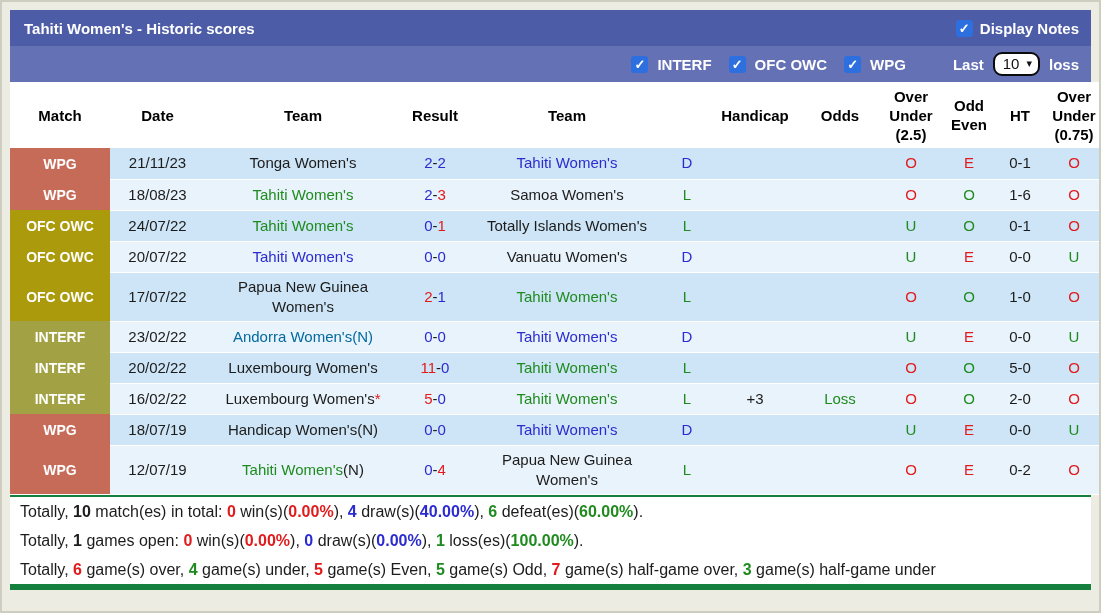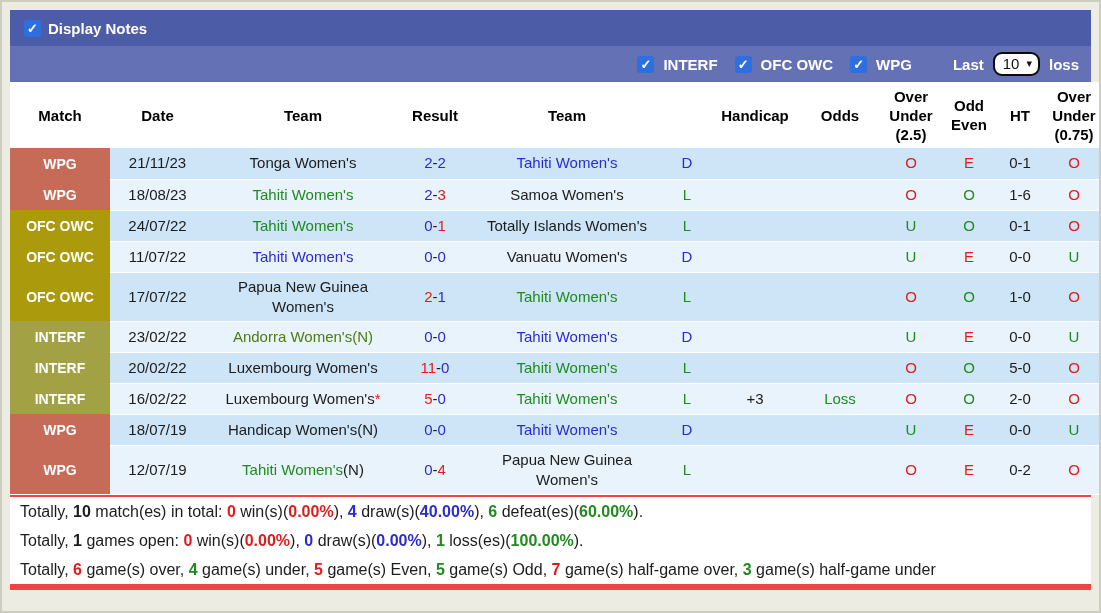--- a/index.html
+++ b/index.html
@@ -40,21 +40,21 @@
     display: inline-flex;
     align-items: center;
     justify-content: center;
     color: #fff;
     font-size: 13px;
     font-weight: bold;
     cursor: pointer;
     flex: 0 0 auto;
   }
   .filter-label { margin-right: 8px; }
-  .last-label { margin-left: 24px; }
+  .last-label { margin-left: 30px; }
   .select {
     background: #fff;
     border: 2px solid #0a0a0a;
     border-radius: 9px;
     color: #111;
     font-weight: normal;
     font-size: 15px;
     padding: 1px 6px 2px 8px;
     display: inline-flex;
     align-items: center;
@@ -86,34 +86,35 @@
   }
   tbody tr { height: 31px; }
   td.badge {
     color: #fff;
     font-weight: bold;
     font-size: 14px;
     border-bottom: none;
   }
   .row-odd td:not(.badge) { background: #cde5f6; }
   .row-even td:not(.badge) { background: #e9f3fb; }
-  .footer { background: #ef4444; padding: 2px 0 6px 0; }
+  .footer { background: #15803d; padding: 2px 0 6px 0; }
   .footer-line {
     font-size: 16px;
     color: #1c1c1c;
     line-height: 29px;
     padding-left: 10px;
     background: #fff;
   }
   .b { font-weight: bold; }
 </style>
 </head>
 <body>
 
 <div class="title-bar">
+  <span class="title">Tahiti Women's - Historic scores</span>
   <span class="right-group">
     <span class="cb">
       <span>✓</span>
     </span>
     <span>Display Notes</span>
   </span>
 </div>
 
 <div class="filter-bar">
   <span id="filters" style="display:flex;align-items:center;gap:9px;">
@@ -208,21 +209,21 @@
           <td style="color: rgb(31, 139, 31);">L</td>
           <td></td>
           <td style="color: rgb(31, 139, 31);"></td>
           <td style="color: rgb(31, 139, 31);">U</td>
           <td style="color: rgb(31, 139, 31);">O</td>
           <td>0-1</td>
           <td style="color: rgb(225, 27, 27);">O</td>
         </tr>
         <tr class="row-even">
           <td class="badge" style="background: rgb(171, 154, 11);">OFC OWC</td>
-          <td>11/07/22</td>
+          <td>20/07/22</td>
           <td><span style="color: rgb(43, 43, 207);">Tahiti Women's</span></td>
           <td><span style="color: rgb(43, 43, 207);">0</span><span style="color: rgb(28, 28, 28);">-</span><span style="color: rgb(43, 43, 207);">0</span></td>
           <td><span style="color: rgb(28, 28, 28);">Vanuatu Women's</span></td>
           <td style="color: rgb(43, 43, 207);">D</td>
           <td></td>
           <td style="color: rgb(31, 139, 31);"></td>
           <td style="color: rgb(31, 139, 31);">U</td>
           <td style="color: rgb(225, 27, 27);">E</td>
           <td>0-0</td>
           <td style="color: rgb(31, 139, 31);">U</td>
@@ -237,21 +238,21 @@
           <td></td>
           <td style="color: rgb(31, 139, 31);"></td>
           <td style="color: rgb(225, 27, 27);">O</td>
           <td style="color: rgb(31, 139, 31);">O</td>
           <td>1-0</td>
           <td style="color: rgb(225, 27, 27);">O</td>
         </tr>
         <tr class="row-even">
           <td class="badge" style="background: rgb(162, 162, 68);">INTERF</td>
           <td>23/02/22</td>
-          <td><span style="color: #4d7c0f;">Andorra Women's(N)</span></td>
+          <td><span style="color: #0369a1;">Andorra Women's(N)</span></td>
           <td><span style="color: rgb(43, 43, 207);">0</span><span style="color: rgb(28, 28, 28);">-</span><span style="color: rgb(43, 43, 207);">0</span></td>
           <td><span style="color: rgb(43, 43, 207);">Tahiti Women's</span></td>
           <td style="color: rgb(43, 43, 207);">D</td>
           <td></td>
           <td style="color: rgb(31, 139, 31);"></td>
           <td style="color: rgb(31, 139, 31);">U</td>
           <td style="color: rgb(225, 27, 27);">E</td>
           <td>0-0</td>
           <td style="color: rgb(31, 139, 31);">U</td>
         </tr>

